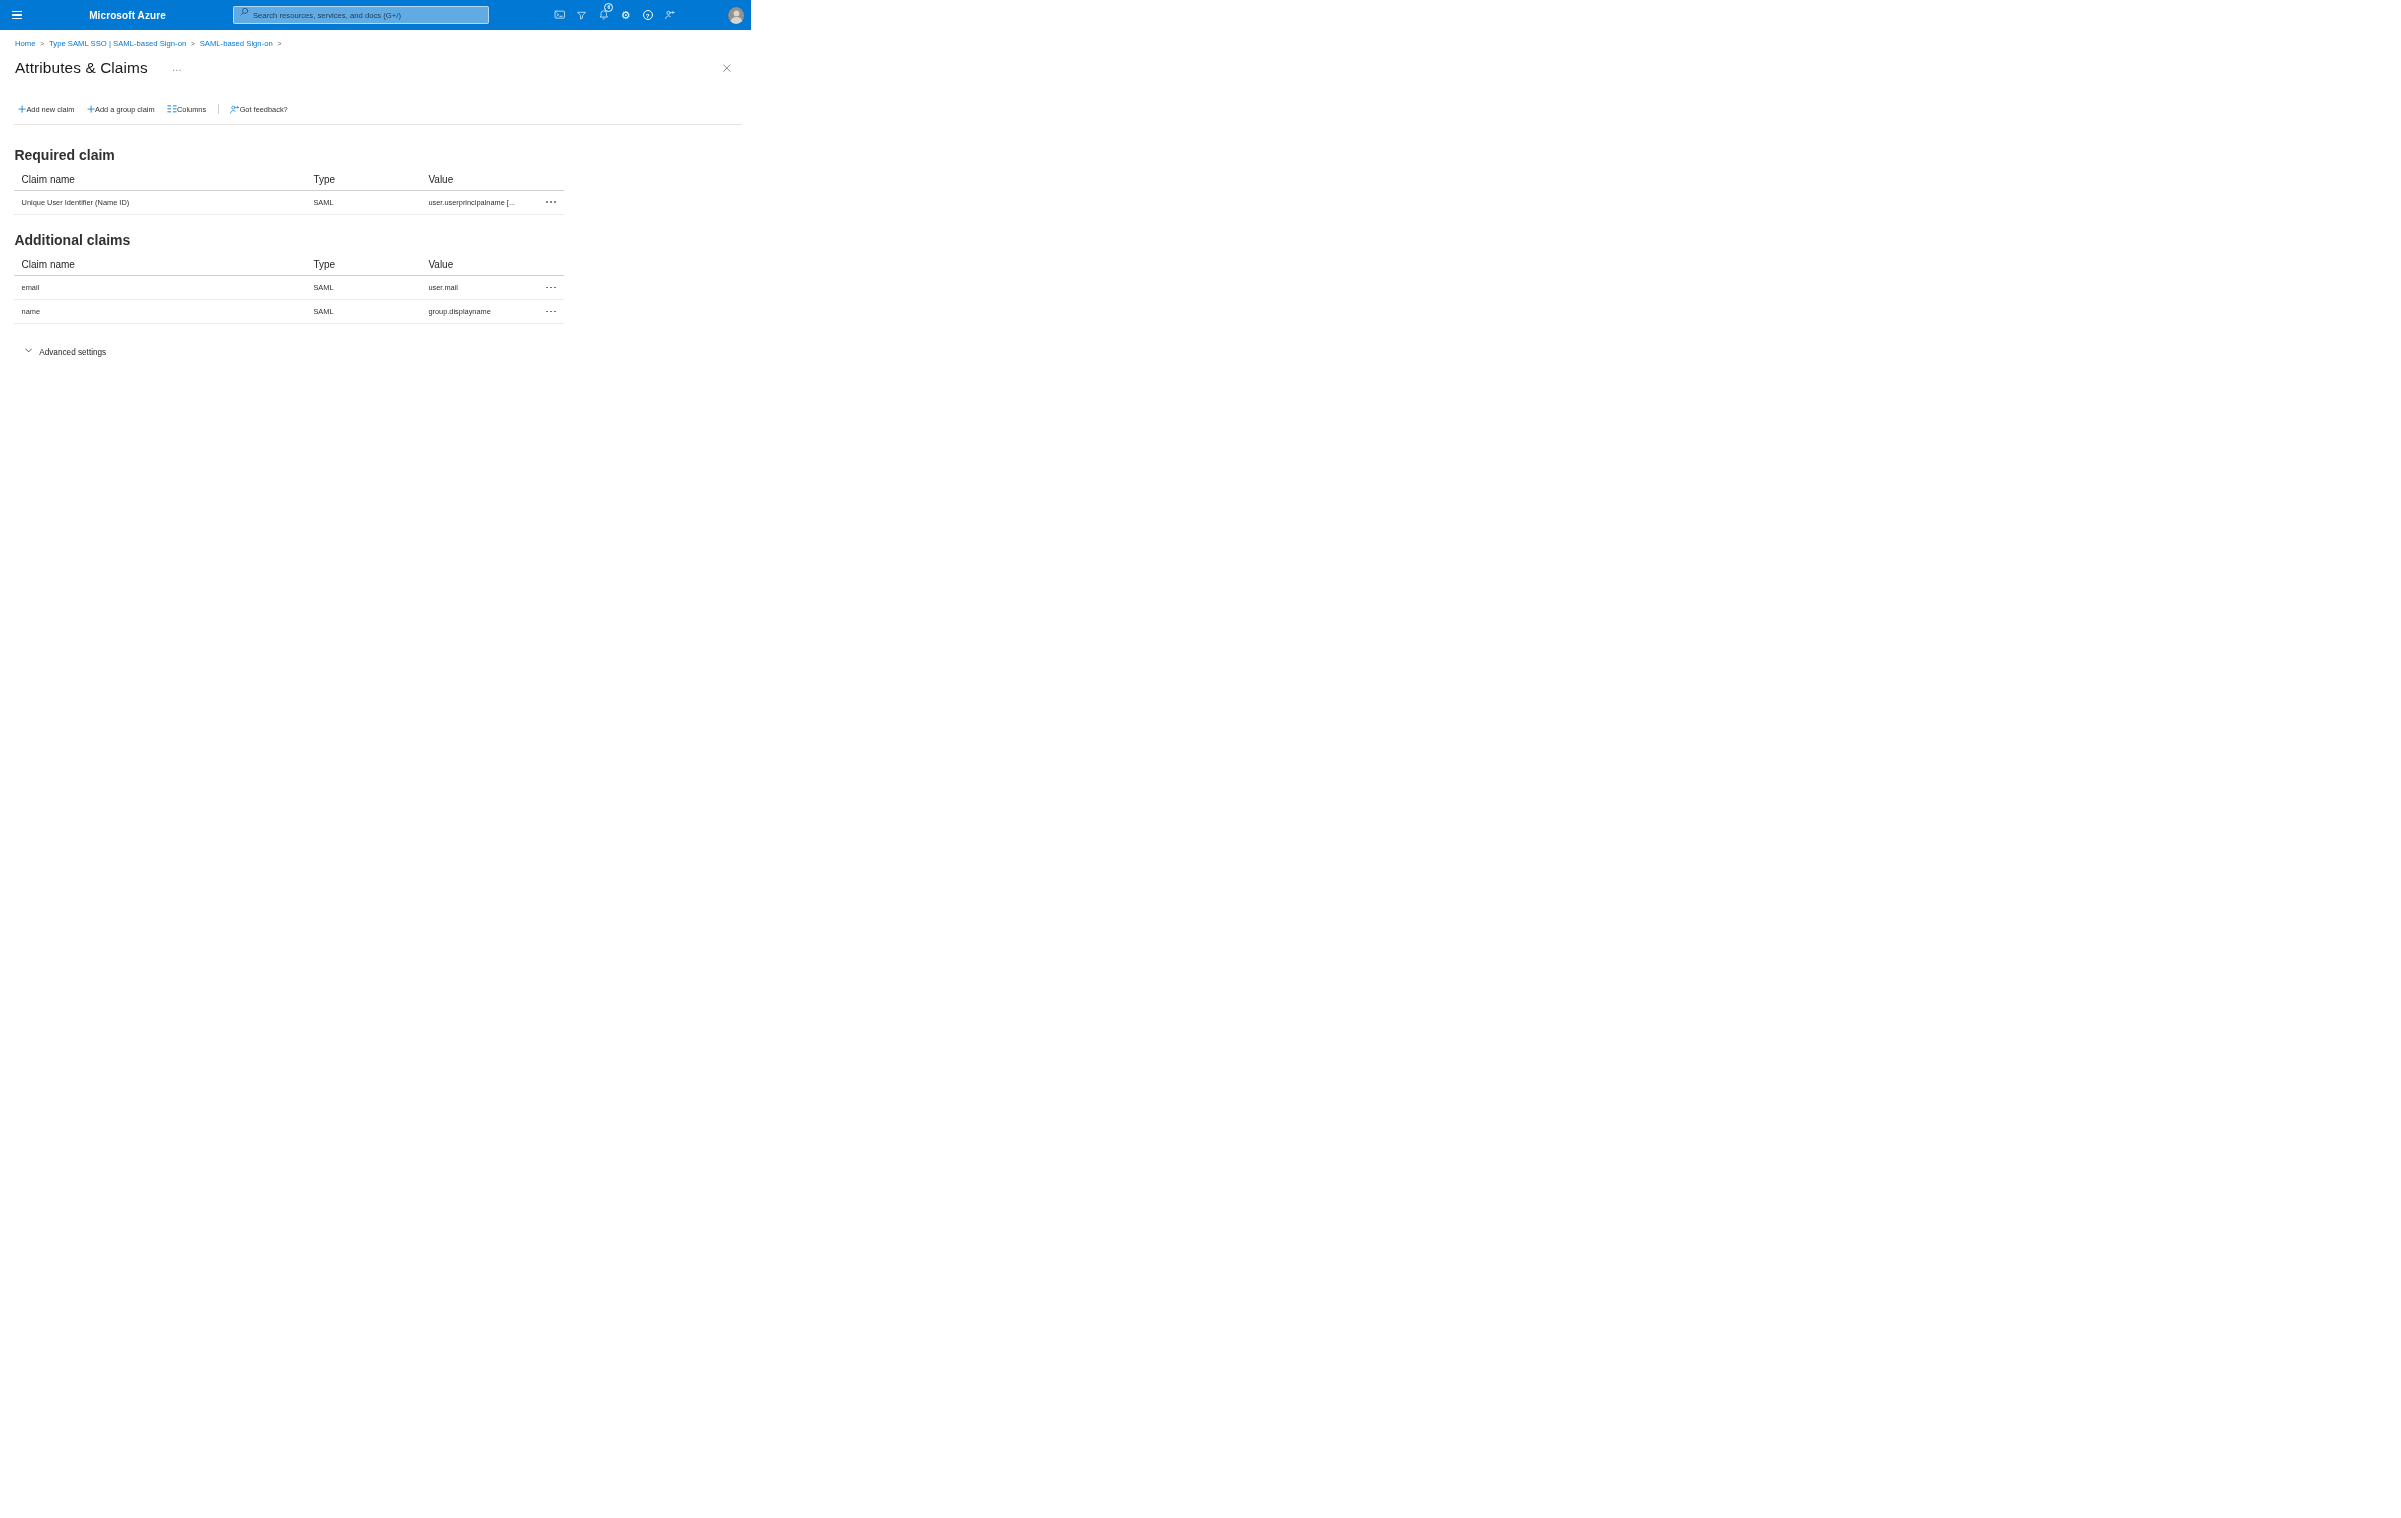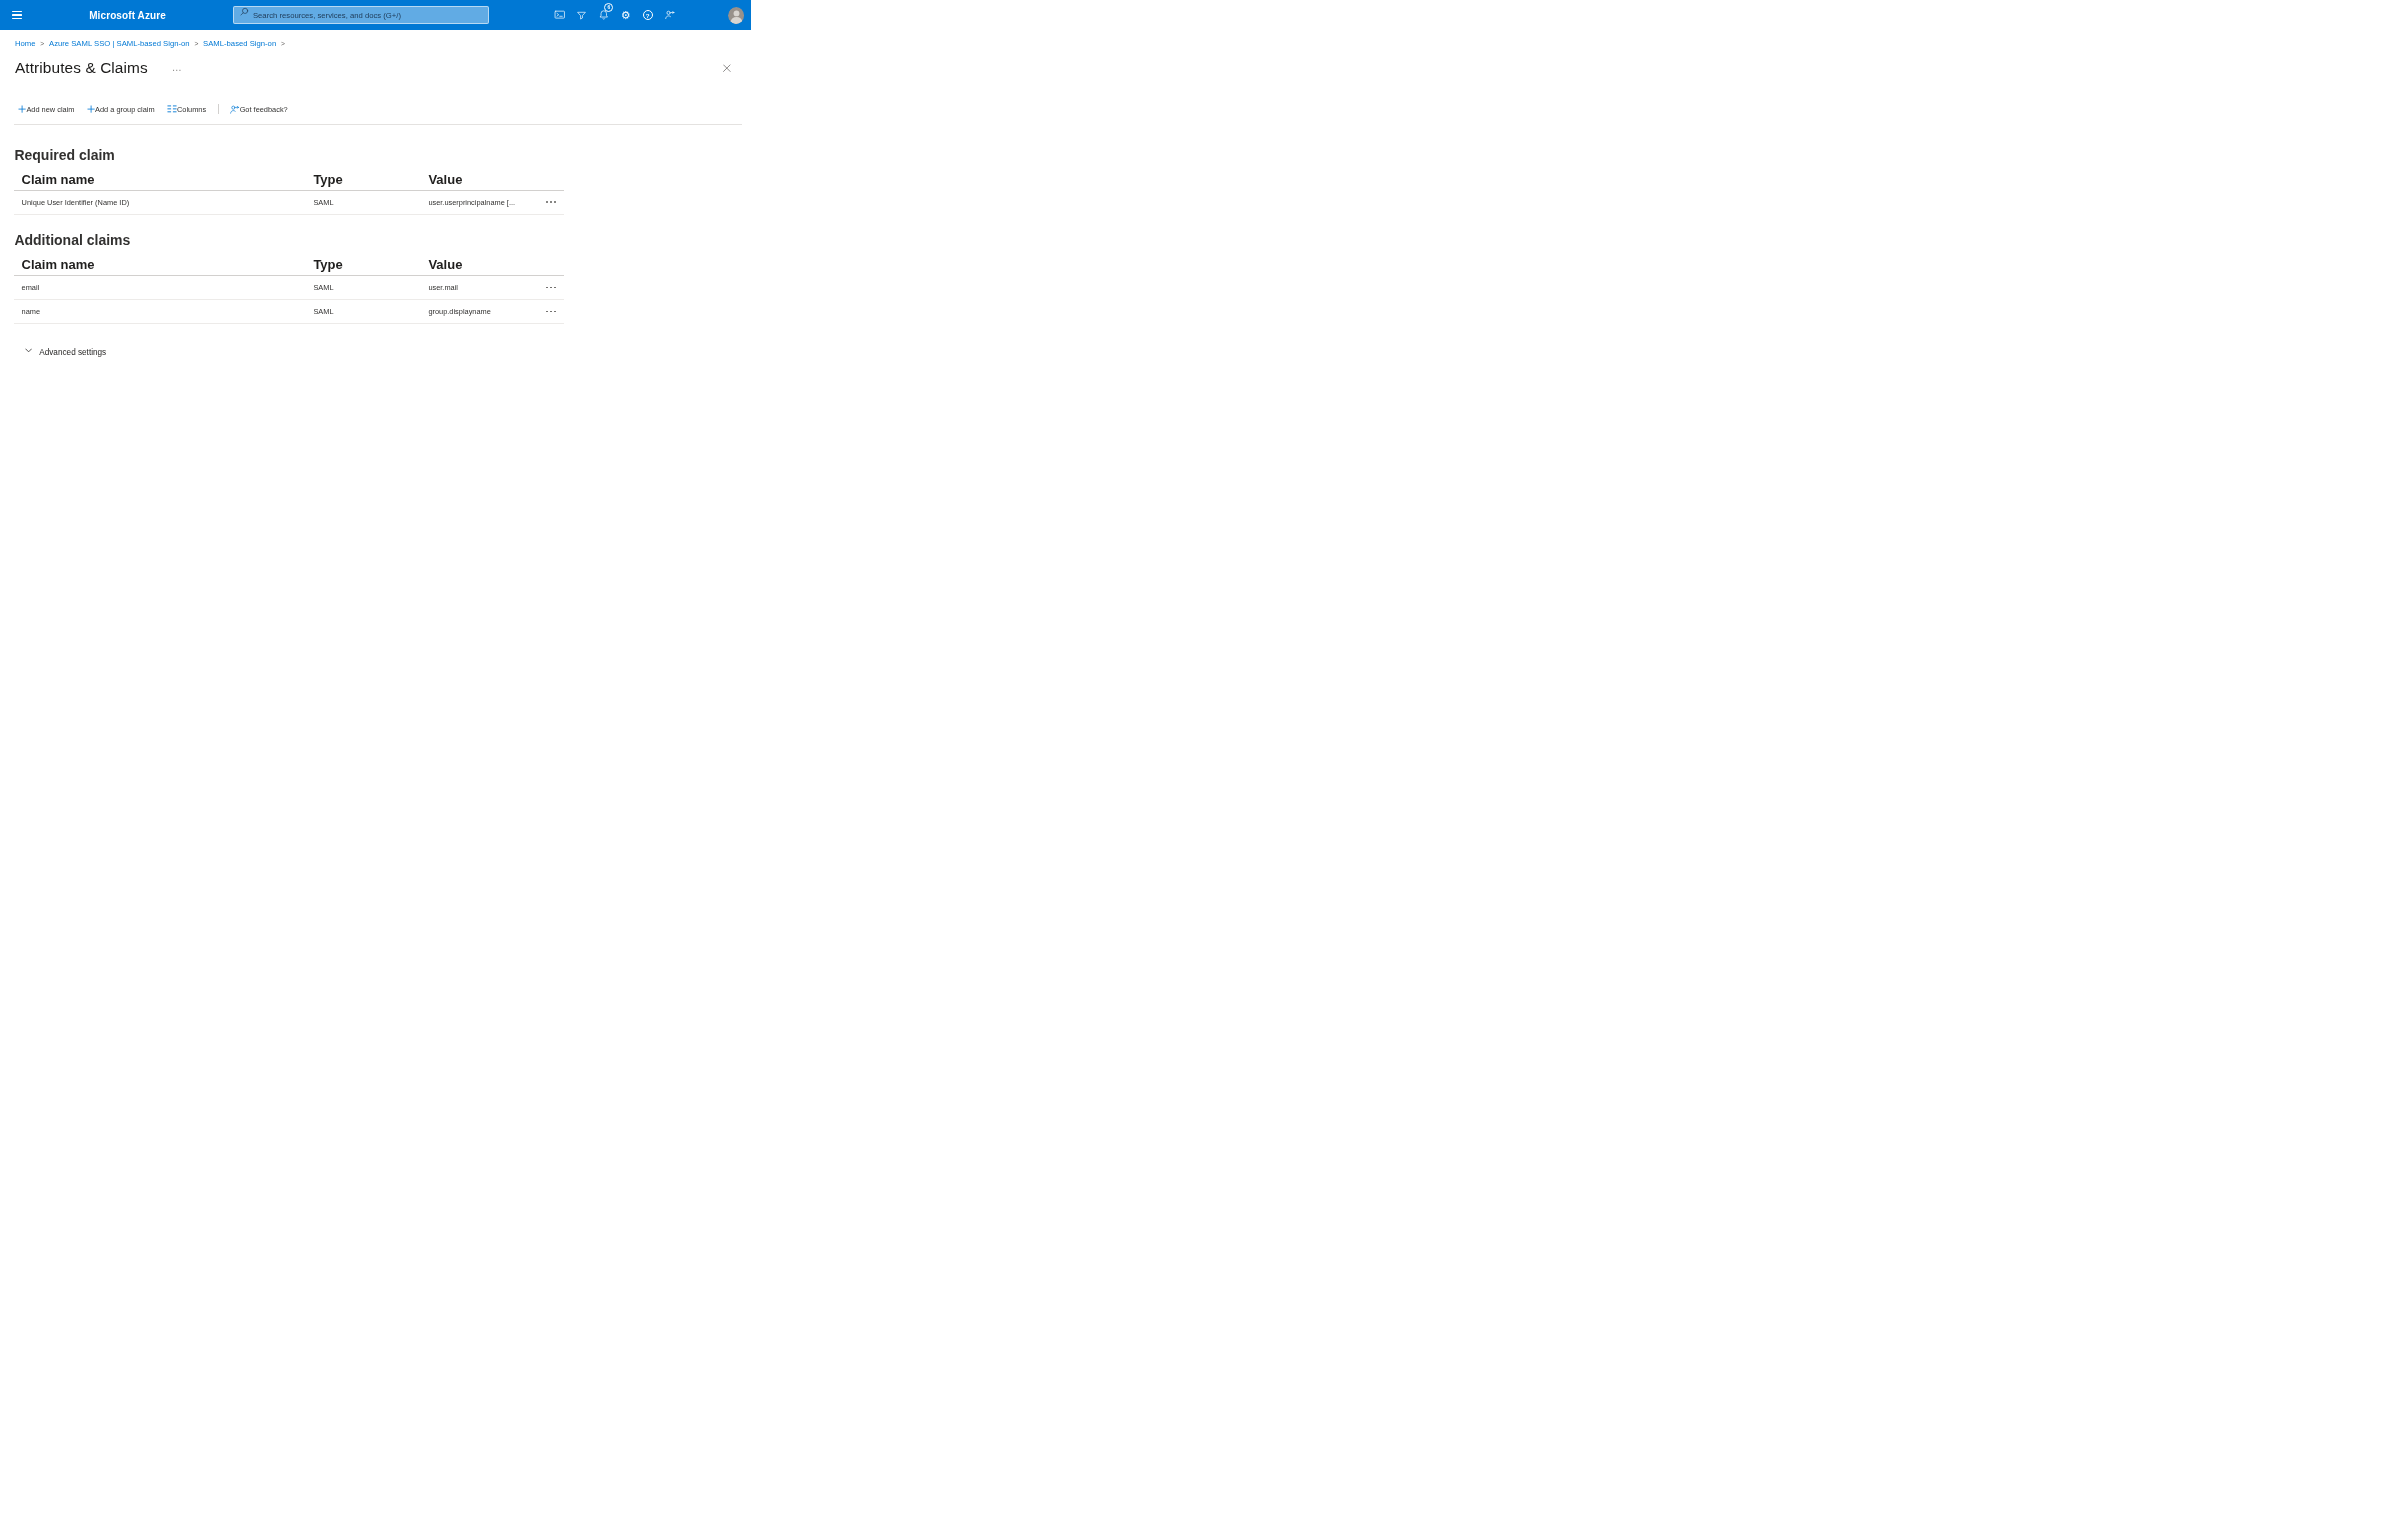--- a/index.html
+++ b/index.html
@@ -108,21 +108,21 @@
   .section { margin-left: 14.4px; width: 550px; }
   .section-required { margin-top: 22px; }
   .section-additional { margin-top: 17.3px; }
   .section h2 { font-size: 14px; font-weight: 700; color: #323130; margin-bottom: 6.2px; }
 
   .thead, .trow {
     display: grid;
     grid-template-columns: 299px 115px 1fr 27px;
     align-items: center;
   }
-  .thead { height: 21.6px; border-bottom: 0.5px solid #d2d0ce; font-weight: 700; font-size: 13px; color: #201f1e; }
+  .thead { height: 21.6px; border-bottom: 0.5px solid #d2d0ce; font-weight: 400; font-size: 10px; color: #201f1e; }
   .trow  { height: 24px; border-bottom: 0.5px solid #edebe9; font-size: 7.4px; color: #323130; cursor: pointer; }
   .thead > div:first-child, .trow > div:first-child { padding-left: 7.2px; }
   .cell-value { white-space: nowrap; overflow: hidden; }
 
   .rowmenu { justify-self: center; display: flex; gap: 1.9px; padding: 3.8px 2.9px; border-radius: 1px; }
   .rowmenu i { width: 1.9px; height: 1.9px; border-radius: 50%; background: #605e5c; display: block; }
 
   
   .advanced {
     margin: 21px 0 0 23px;
@@ -191,21 +191,21 @@
       <circle cx="17.5" cy="17.5" r="17.5" fill="#98918b"></circle>
       <circle cx="17.5" cy="13.2" r="6" fill="#d9d5d1"></circle>
       <path d="M5.2 30.5a12.6 12.6 0 0 1 24.6 0 17.4 17.4 0 0 1-24.6 0z" fill="#d9d5d1"></path>
     </svg>
   </button>
 </header>
 
 <nav class="breadcrumb">
   <a>Home</a>
   <span class="sep">&gt;</span>
-  <a>Azure SAML SSO | SAML-based Sign-on</a>
+  <a>Type SAML SSO | SAML-based Sign-on</a>
   <span class="sep">&gt;</span>
   <a>SAML-based Sign-on</a>
   <span class="sep">&gt;</span>
 </nav>
 
 <div class="page-header">
   <h1>Attributes &amp; Claims</h1>
   <button class="title-more">…</button>
   <button class="close-btn">
     <svg width="7.7" height="7.7" viewBox="0 0 15 15" fill="none" stroke="#605e5c" stroke-width="1.4" stroke-linecap="round">

